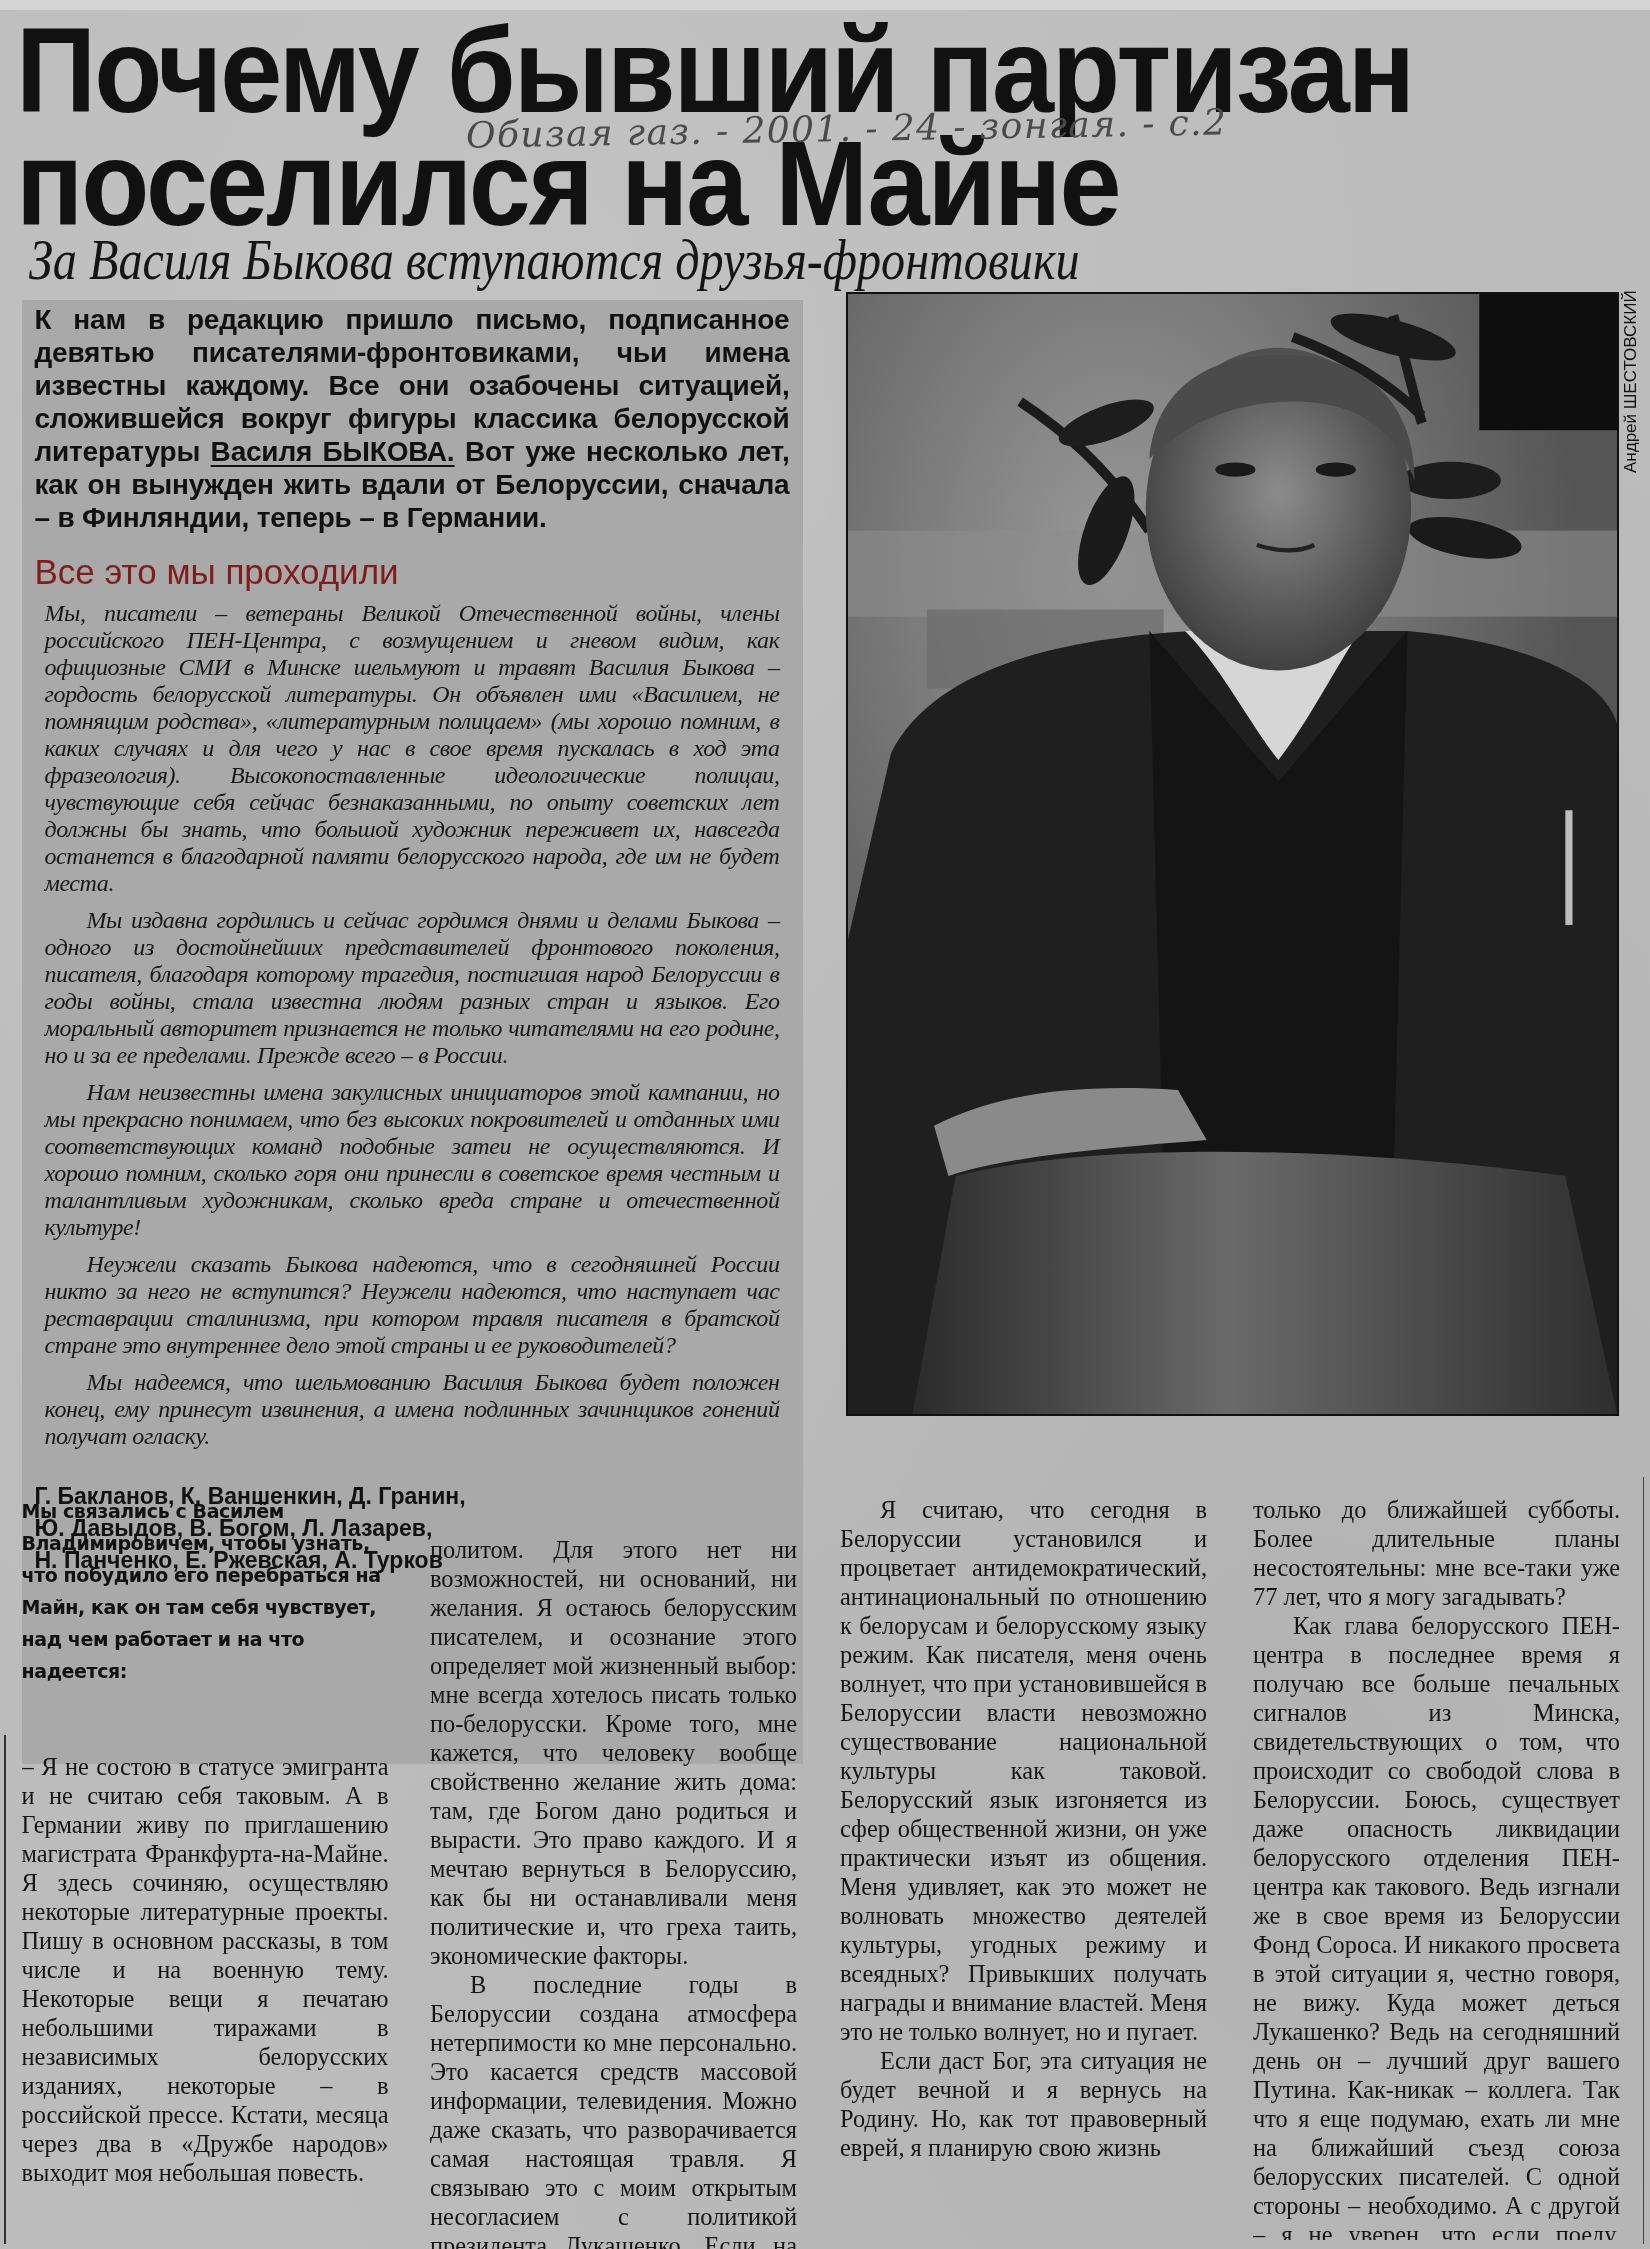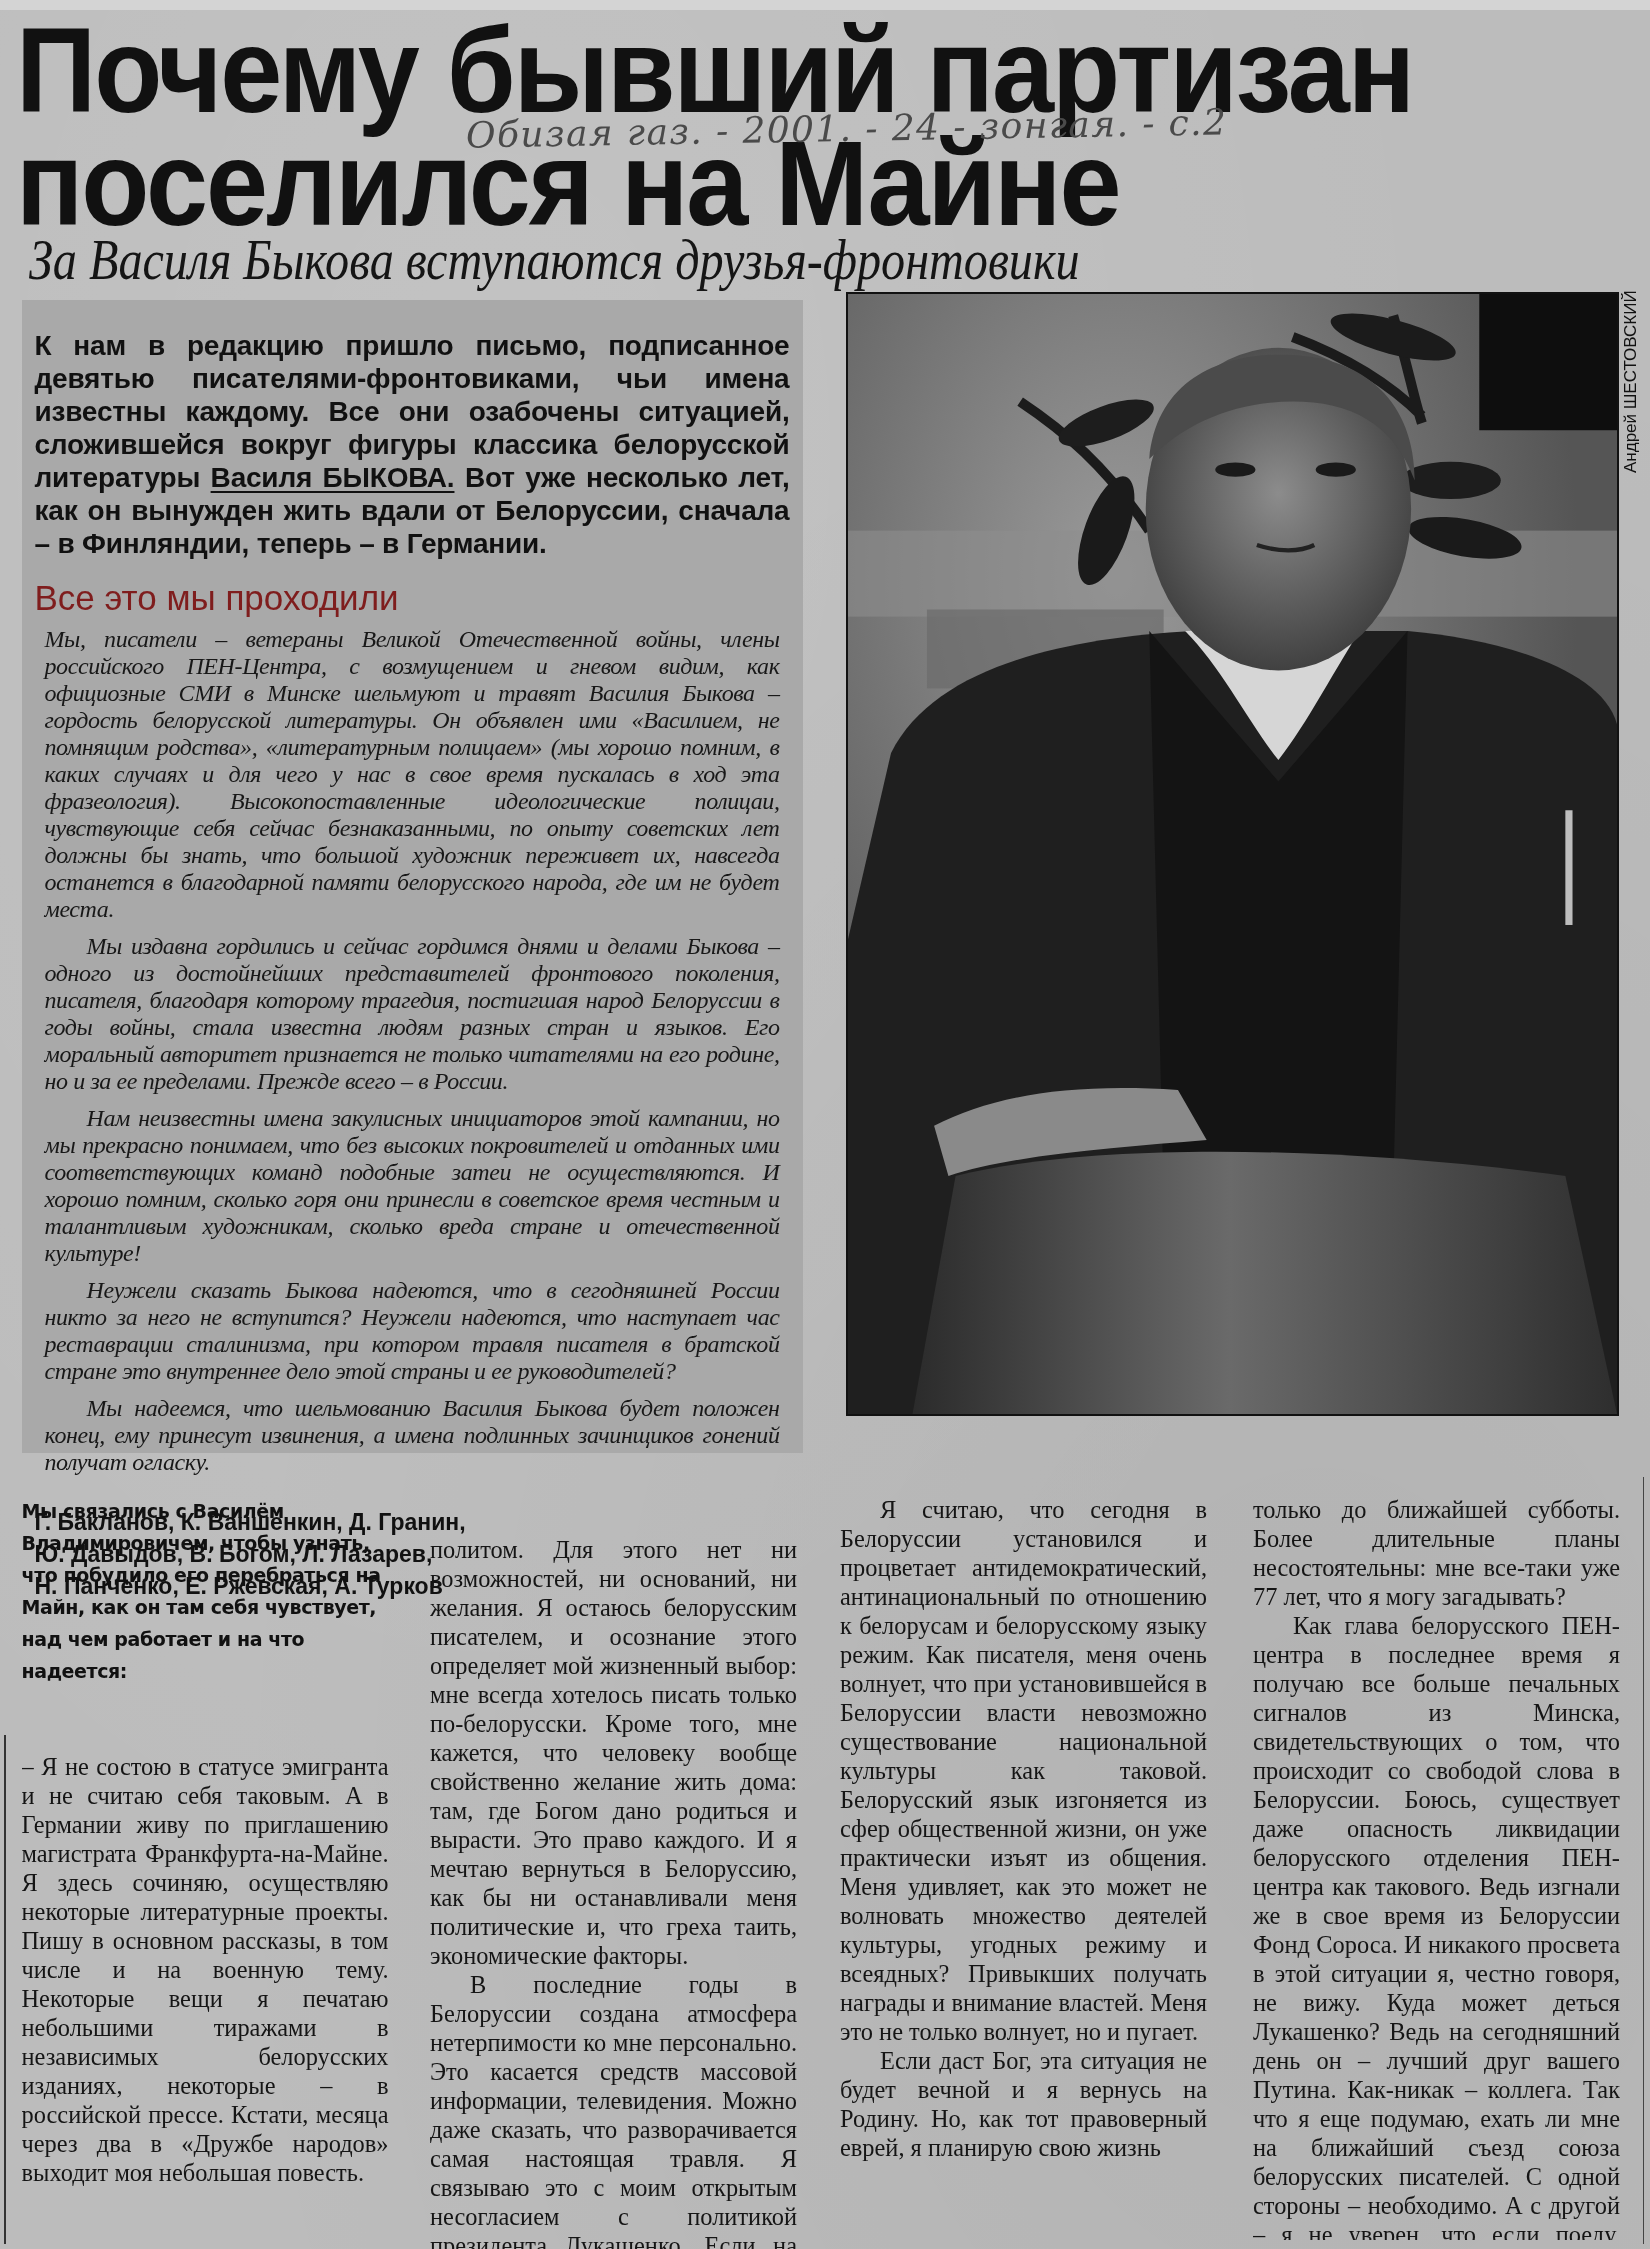--- a/index.html
+++ b/index.html
@@ -31,23 +31,23 @@
     font-size: 36px; color: #4a4a4a; letter-spacing: 1.4px;
     transform: rotate(-1deg); white-space: nowrap;
   }
   .subhead {
     position: absolute; left: 29px; top: 228px;
     font-family: "Liberation Serif", serif; font-style: italic;
     font-size: 56px; line-height: 65px; color: #151515;
     transform: scaleX(0.86); transform-origin: left top; white-space: nowrap;
   }
   .letter-box {
-    position: absolute; left: 21.5px; top: 300px; width: 781px; height: 1153px;
+    position: absolute; left: 21.5px; top: 300px; width: 781px; height: 1464px;
     background: #a9a9a9;
-    box-sizing: border-box; padding: 29px 13px 0 13px;
+    box-sizing: border-box; padding: 3px 13px 0 13px;
   }
   .lead {
     font-family: "Liberation Sans", sans-serif; font-weight: 700;
     font-size: 28px; line-height: 33px; color: #111;
     text-align: justify; margin: 0; letter-spacing: -0.2px;
   }
   .lead .u { text-decoration: underline; text-decoration-thickness: 2.2px; text-underline-offset: 4.3px; }
   .section-title {
     font-family: "Liberation Sans", sans-serif; font-weight: 400;
     font-size: 35px; line-height: 37px; margin: 18.6px 0 2.9px 0; color: #7f1d1d;

